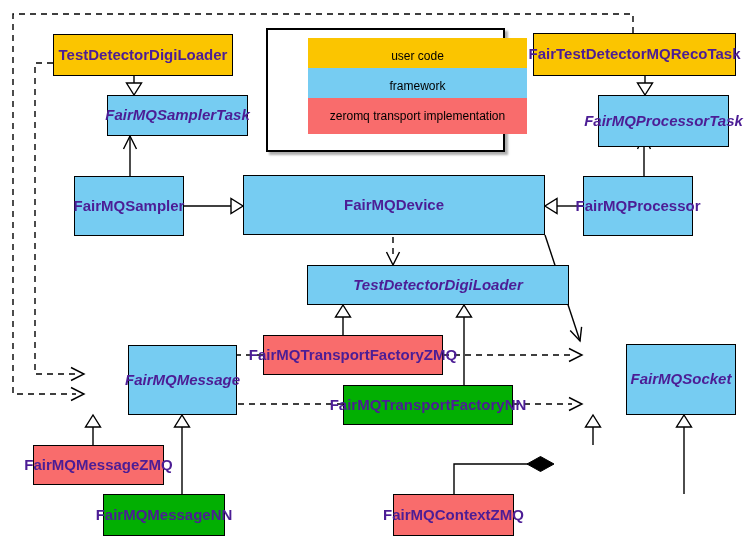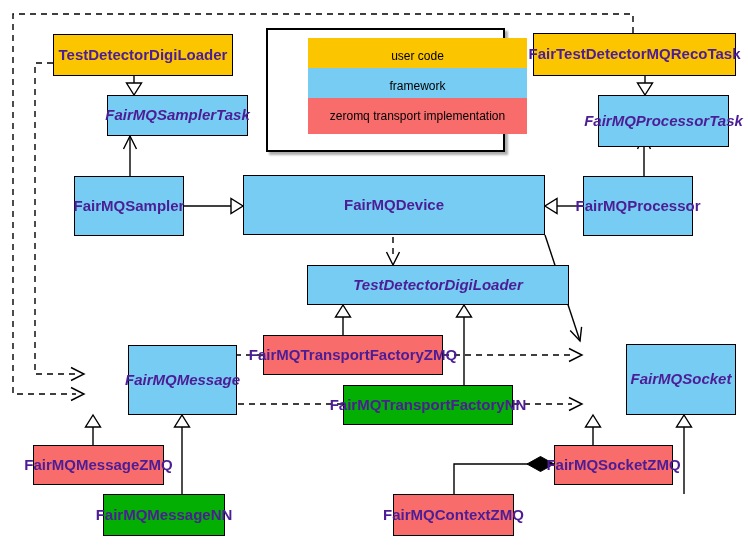--- a/index.html
+++ b/index.html
@@ -166,16 +166,15 @@
   <div class="node fw abstract" style="left:84px;top:345px;width:109px;height:70px">FairMQMessage</div>
 
   <div class="node fw abstract" style="left:582px;top:344px;width:110px;height:71px">FairMQSocket</div>
 
   <div class="node zmq" style="left:33px;top:445px;width:131px;height:40px">FairMQMessageZMQ</div>
 
   <div class="node nn" style="left:103px;top:494px;width:122px;height:42px">FairMQMessageNN</div>
 
   <div class="node zmq" style="left:393px;top:494px;width:121px;height:42px">FairMQContextZMQ</div>
 
-  <div class="node zmq" style="left:554px;top:445px;width:119px;height:40px">FairMQSocketZMQ</div>
 
 
 </div>
 
 </body></html>

